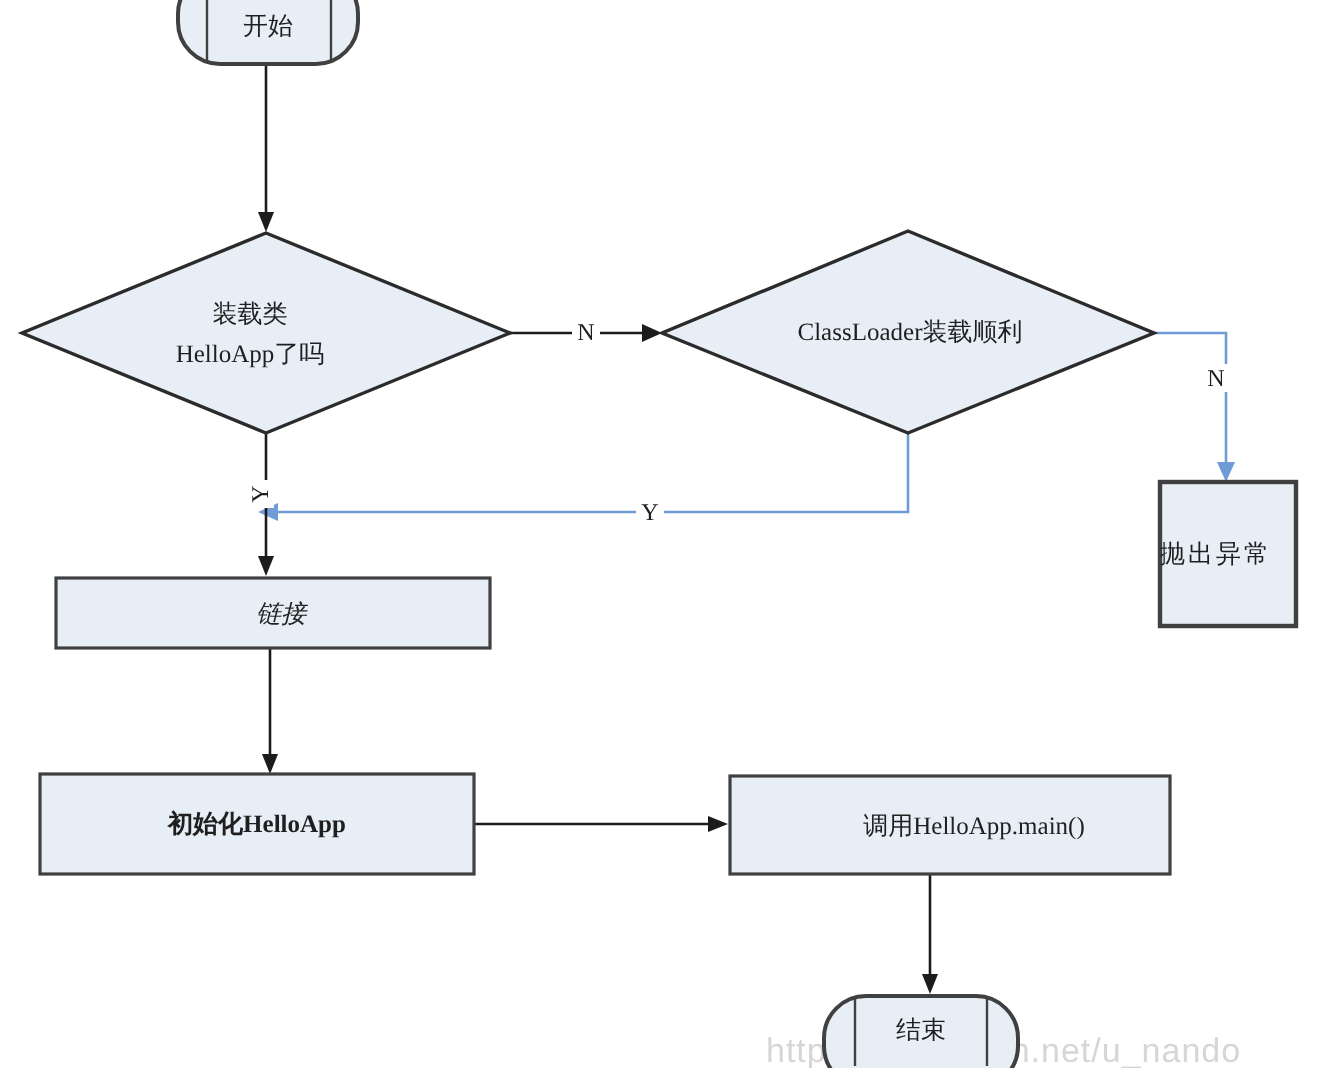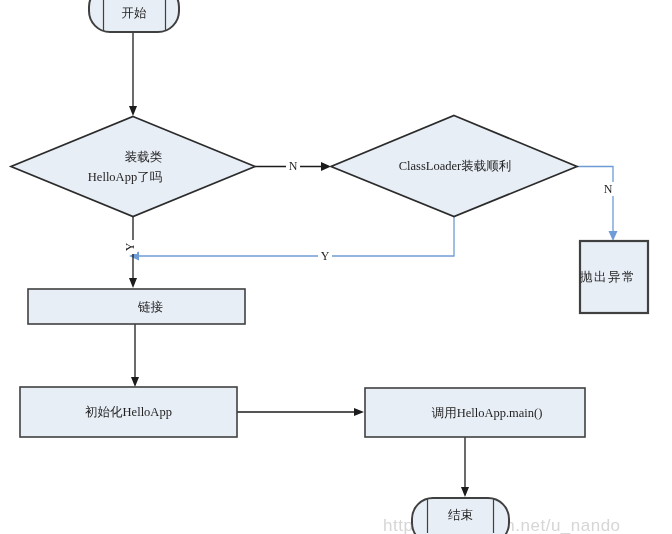--- a/index.html
+++ b/index.html
@@ -16,21 +16,21 @@
   .diamond{stroke:var(--diamond_stroke);stroke-width:1.7;}
   .box{stroke:var(--box_stroke);stroke-width:1.6;}
   .boxthick{stroke:var(--box_stroke);stroke-width:2.2;}
   .lk{stroke:var(--line_black);stroke-width:1.3;fill:none;}
   .lb{stroke:var(--line_blue);stroke-width:1.3;fill:none;}
   .ak{fill:var(--line_black);stroke:none;}
   .ab{fill:var(--line_blue);stroke:none;}
   
   .node-label{
     position:absolute;display:flex;align-items:center;justify-content:center;
-    text-align:right;white-space:pre-line;color:var(--text);
+    text-align:center;white-space:pre-line;color:var(--text);
     font-size:12.5px;line-height:1.6;pointer-events:none;
   }
   .spread{letter-spacing:1.5px;}
   .edge-label{
     position:absolute;width:14px;height:14px;
     display:flex;align-items:center;justify-content:center;
     background:var(--label_bg);color:var(--text);font-size:12px;
   }
   .rot{transform:rotate(-90deg);}
   .watermark{
@@ -87,22 +87,22 @@
     <rect class="shape term" x="412" y="498" width="97" height="46" rx="21"></rect>
     <line class="innerline" x1="427.5" y1="499" x2="427.5" y2="533"></line>
     <line class="innerline" x1="493.5" y1="499" x2="493.5" y2="533"></line>
   </svg>
 
   <div class="node-label" style="left:89px;top:0;width:90px;height:26px;">开始</div>
   <div class="node-label" style="left:25px;top:136px;width:200px;height:62px;">装载类
 HelloApp了吗</div>
   <div class="node-label" style="left:355px;top:153px;width:200px;height:26px;">ClassLoader装载顺利</div>
   <div class="node-label spread" style="left:580px;top:241px;width:56px;height:72px;">抛出异常</div>
-  <div class="node-label" style="left:42px;top:289px;width:217px;height:35px;">链接</div>
-  <div class="node-label" style="left:20px;top:387px;width:217px;height:50px;">初始化HelloApp</div>
+  <div class="node-label" style="left:32px;top:289px;width:217px;height:35px;font-style:italic;">链接</div>
+  <div class="node-label" style="left:20px;top:387px;width:217px;height:50px;font-weight:bold;">初始化HelloApp</div>
   <div class="node-label" style="left:365px;top:388px;width:220px;height:49px;padding-left:12px;">调用HelloApp.main()</div>
   <div class="node-label" style="left:412px;top:500px;width:97px;height:30px;">结束</div>
 
   <div class="edge-label" style="left:286px;top:159px;">N</div>
   <div class="edge-label" style="left:601px;top:182px;">N</div>
   <div class="edge-label" style="left:318px;top:249px;">Y</div>
   <div class="edge-label rot" style="left:123px;top:240px;">Y</div>
 
 </div>
 

